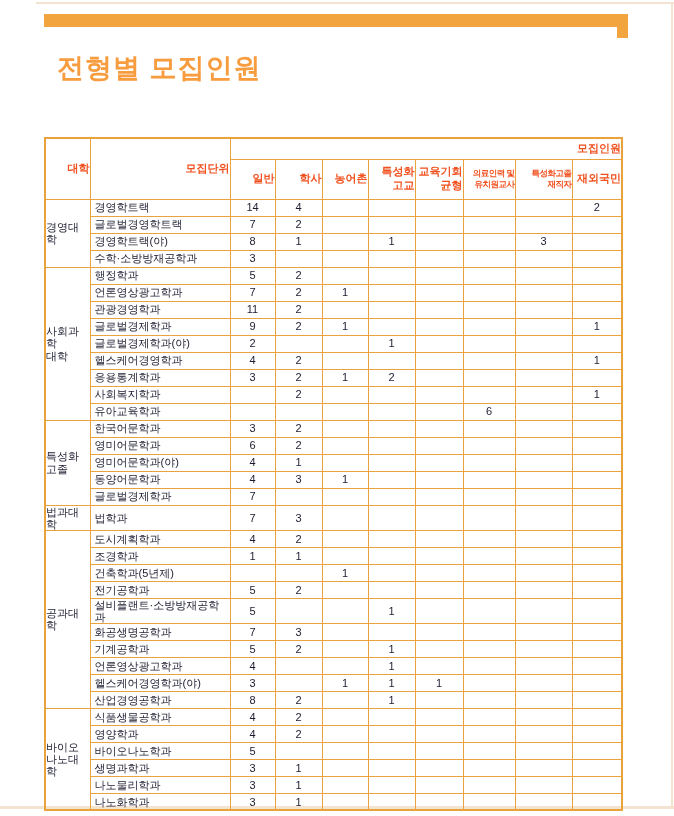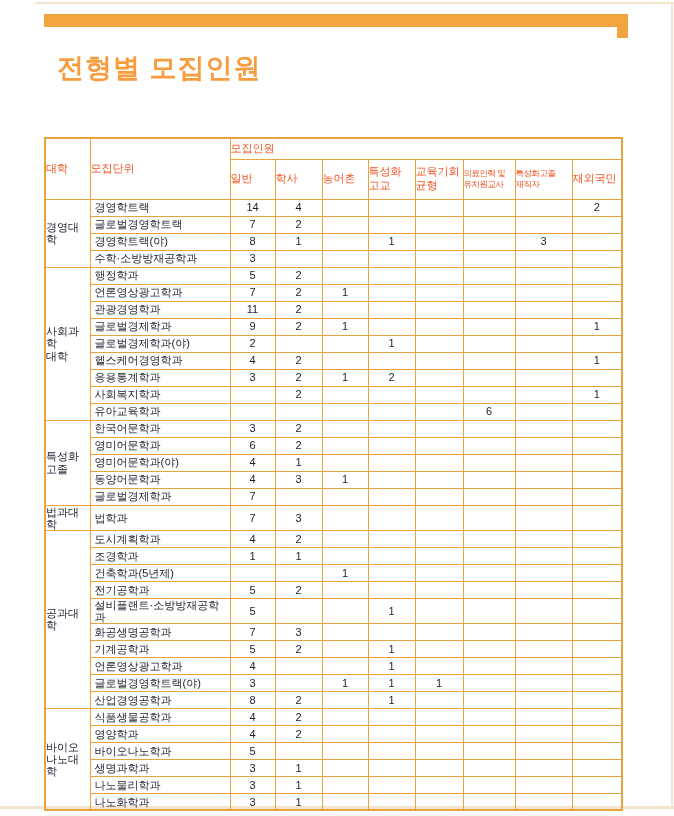--- a/index.html
+++ b/index.html
@@ -22,22 +22,22 @@
   
   .title-bar{position:absolute;left:44px;top:14px;width:584px;height:13px;background:var(--accent);}
   .title-bar-tab{position:absolute;left:617px;top:14px;width:11px;height:24px;background:var(--accent);}
 
   .page-title{position:absolute;left:43px;top:36px;margin:14px;font-size:27px;font-weight:bold;
     color:var(--title);letter-spacing:1px;}
 
   table.quota{position:absolute;left:44px;top:137px;border-collapse:collapse;table-layout:fixed;
     border:2px solid var(--border);}
   .quota th,.quota td{border:1px solid var(--border);padding:0;overflow:hidden;}
-  .quota thead th{color:var(--hdr);font-weight:normal;font-size:11px;line-height:1.25;
-    text-align:left;vertical-align:middle;white-space:pre-line;}
+  .quota thead th{color:var(--hdr);font-weight:bold;font-size:11px;line-height:1.25;
+    text-align:right;vertical-align:middle;white-space:pre-line;}
   .quota thead tr.h1{height:21px;}
   .quota thead tr.h2{height:40px;}
   .quota thead th.small{font-size:8.5px;letter-spacing:-0.5px;}
   .quota tbody tr{height:17px;}
   .quota td{font-size:11px;color:var(--body);line-height:1.1;}
   .quota td.college{vertical-align:middle;white-space:pre-line;}
   .quota td.unit{text-align:left;padding-left:4px;vertical-align:middle;}
   .quota td.num{text-align:center;vertical-align:middle;}
 </style>
 </head>
@@ -384,21 +384,21 @@
           <td class="num">4</td>
           <td class="num"></td>
           <td class="num"></td>
           <td class="num">1</td>
           <td class="num"></td>
           <td class="num"></td>
           <td class="num"></td>
           <td class="num"></td>
         </tr>
         <tr>
-          <td class="unit">글로벌경영학트랙(야)</td>
+          <td class="unit">헬스케어경영학과(야)</td>
           <td class="num">3</td>
           <td class="num"></td>
           <td class="num">1</td>
           <td class="num">1</td>
           <td class="num">1</td>
           <td class="num"></td>
           <td class="num"></td>
           <td class="num"></td>
         </tr>
         <tr>

